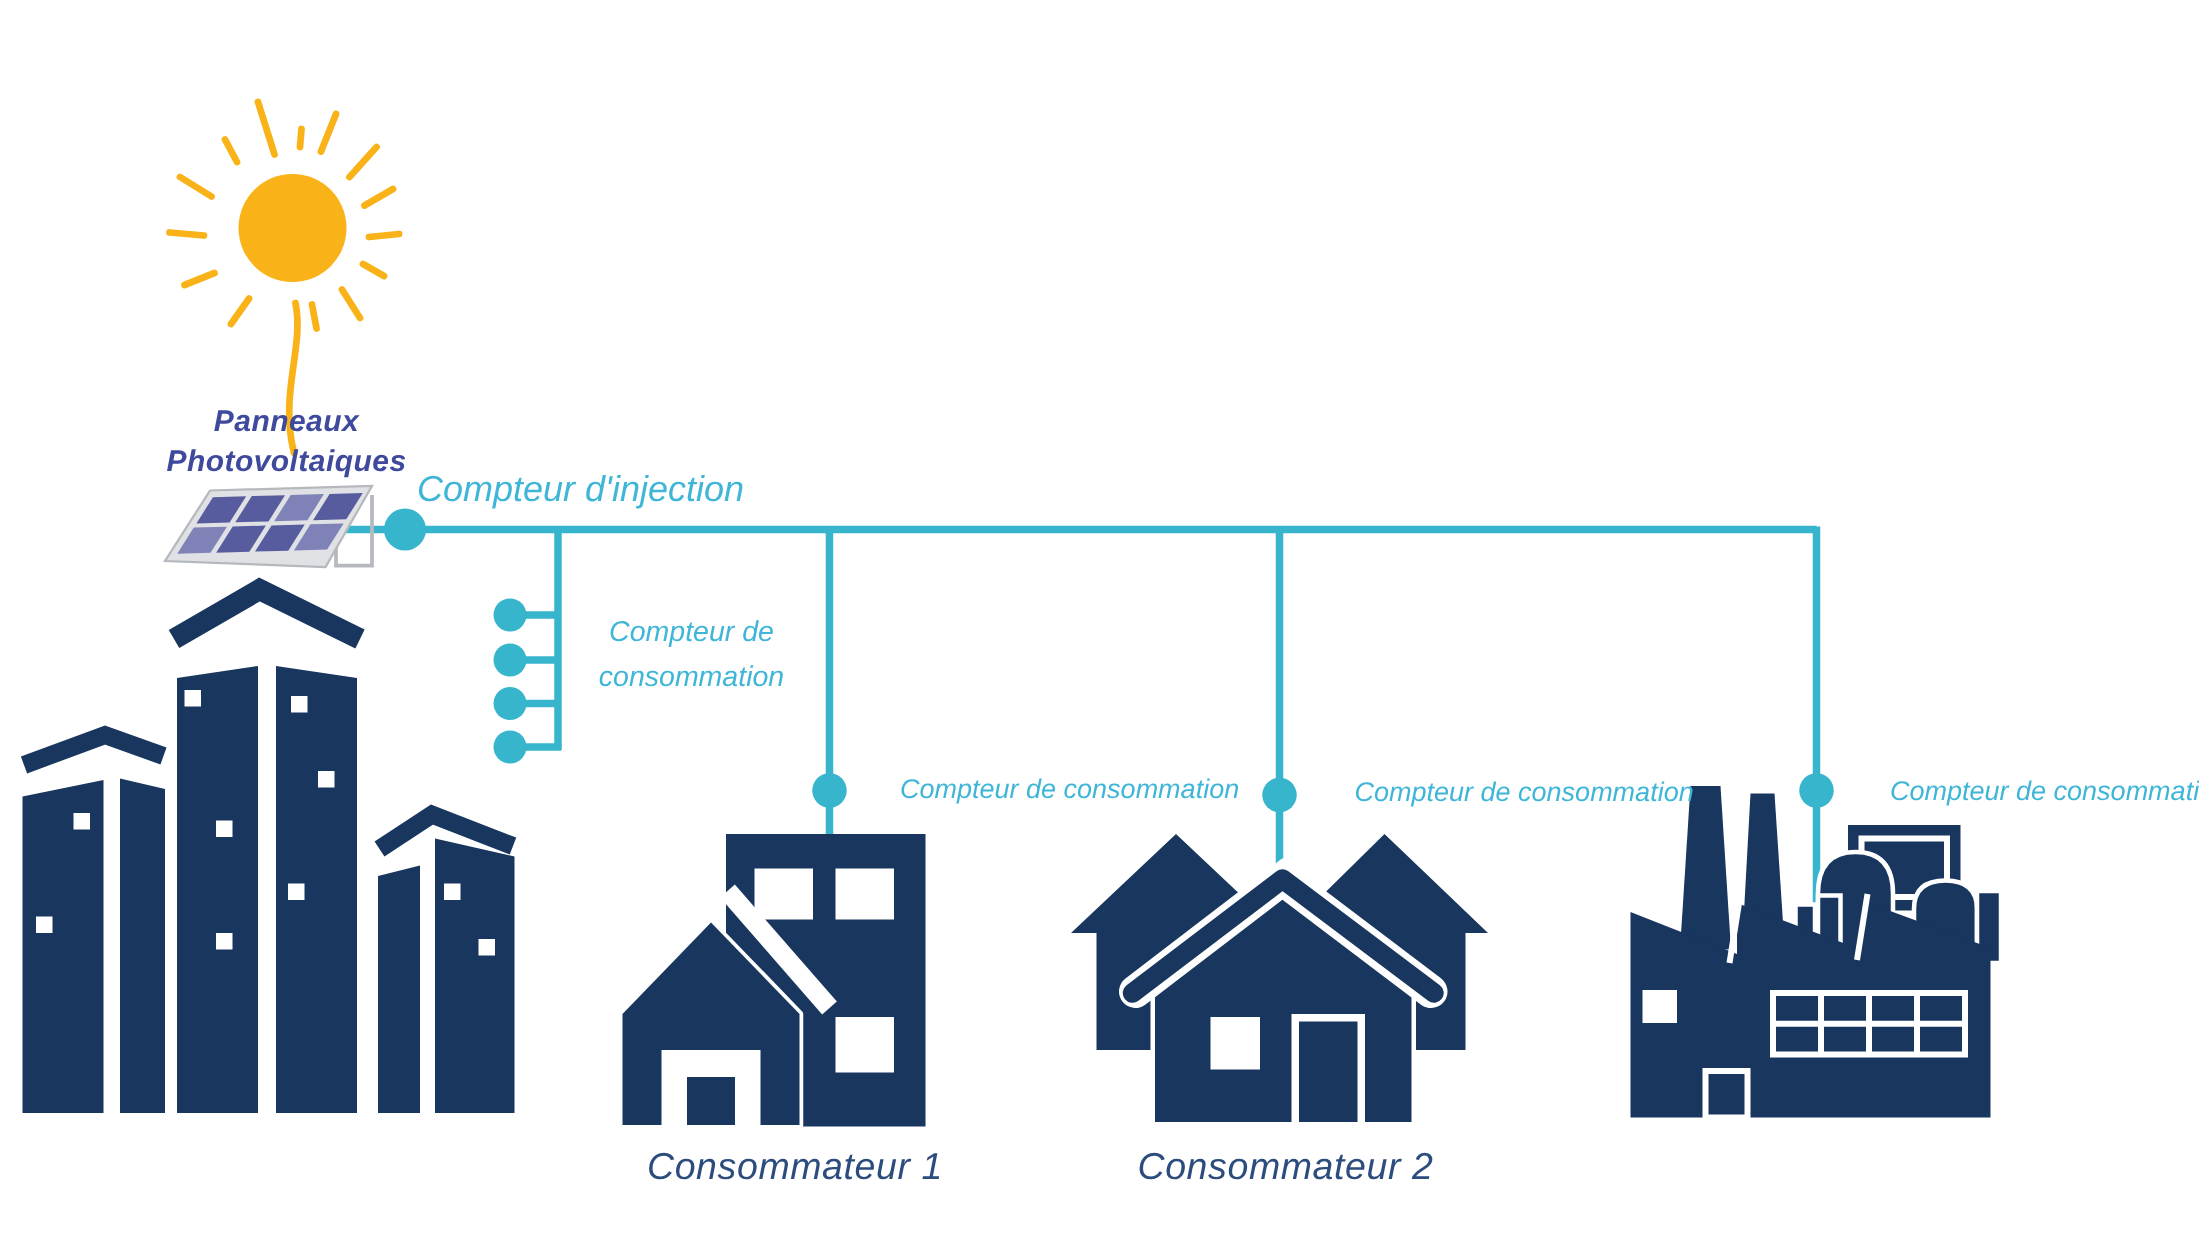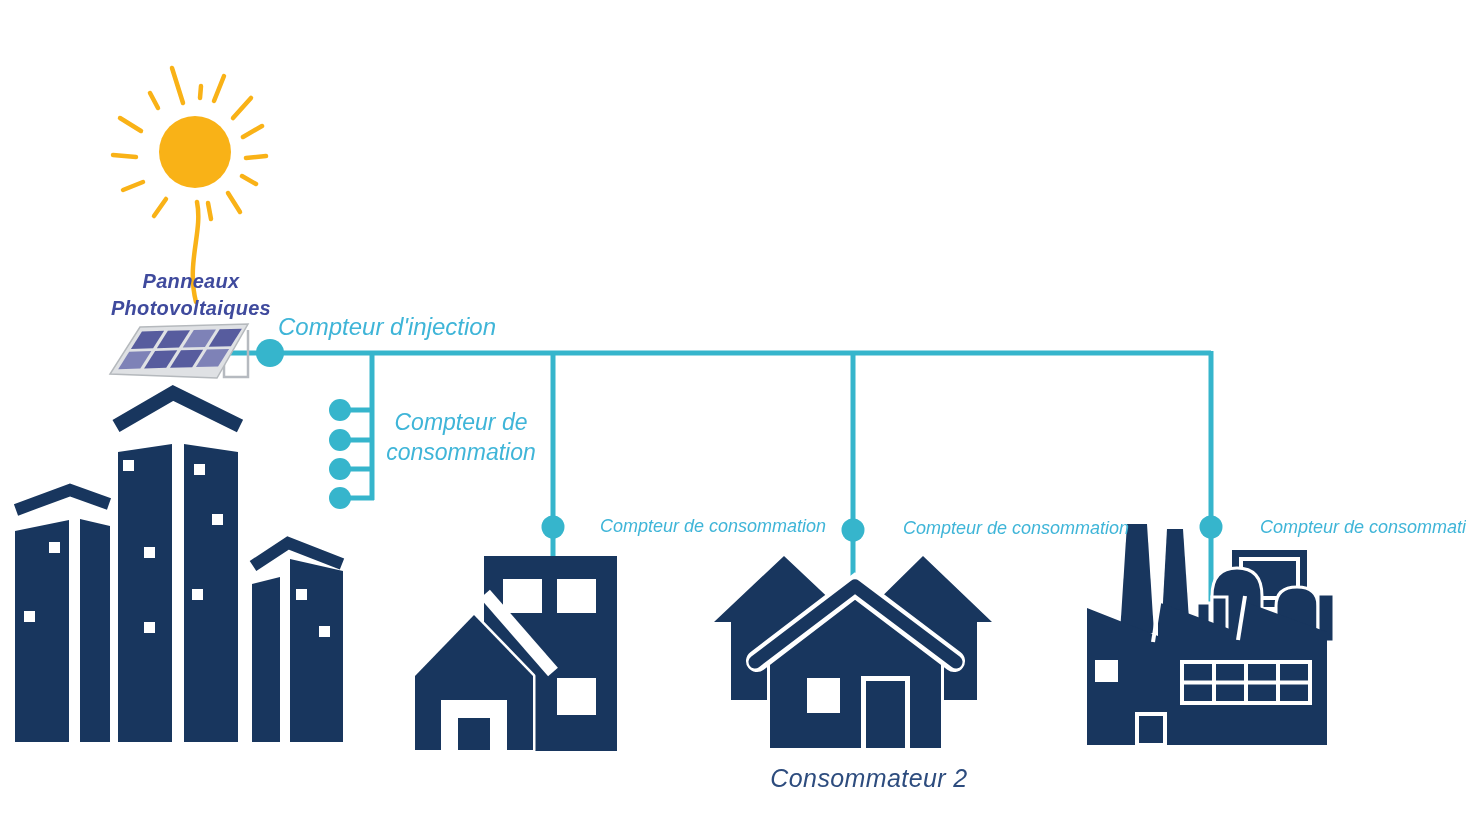--- a/index.html
+++ b/index.html
@@ -16,29 +16,29 @@
     --leg:#b6bac0;
   }
   *{margin:0;padding:0;box-sizing:border-box;}
   body{background:#ffffff;font-family:"Liberation Sans", sans-serif;}
   .stage{position:relative;width:1466px;height:825px;background:#ffffff;overflow:hidden;}
   .art{position:absolute;left:0;top:0;}
   .lbl{position:absolute;font-style:italic;white-space:nowrap;}
   .lbl.center{transform:translateX(-50%);text-align:center;}
   .lbl-panneaux{left:191px;top:268px;font-weight:700;font-size:20px;line-height:27px;color:var(--purple);letter-spacing:.3px;}
   .lbl-injection{left:278px;top:313px;font-size:24px;color:var(--teal_text);}
-  .lbl-prodcons{left:461px;top:407px;font-size:23px;line-height:30px;color:var(--teal_text);}
+  .lbl-prodcons{left:461px;top:407px;font-size:19px;line-height:30px;color:var(--teal_text);}
   .lbl-meter{font-size:18px;color:var(--teal_text);margin-left:28px;}
   .lbl-meter.m1{left:572px;top:516px;}
   .lbl-meter.m2{left:875px;top:518px;}
   .lbl-meter.m3{left:1232px;top:517px;}
   .lbl-entity{font-size:25px;color:var(--navy_label);letter-spacing:.4px;}
   .lbl-entity.producer{left:182px;top:761px;}
   .lbl-entity.c1{left:530px;top:764px;}
-  .lbl-entity.c2{left:857px;top:764px;margin-left:12px;}
+  .lbl-entity.c2{left:857px;top:764px;}
   .lbl-entity.c3{left:1211px;top:764px;}
   
   .navy{fill:var(--navy);}
   .navy-o{fill:var(--navy);stroke:#ffffff;paint-order:stroke;stroke-linejoin:round;}
   .teal-line{stroke:var(--teal);stroke-width:5;fill:none;}
   .teal-dot{fill:var(--teal);}
   .sunfill{fill:var(--sun);}
   .sunray{stroke:var(--sun);stroke-width:4.5;stroke-linecap:round;fill:none;}
   .chevron{stroke:var(--navy);fill:none;}
   .white{fill:#ffffff;}
@@ -191,15 +191,16 @@
 
   <div class="lbl lbl-prodcons center">
     <div>Compteur de</div>
     <div>consommation</div>
   </div>
 
   <div class="lbl lbl-meter m1">Compteur de consommation</div>
   <div class="lbl lbl-meter m2">Compteur de consommation</div>
   <div class="lbl lbl-meter m3">Compteur de consommation</div>
 
+  <div class="lbl lbl-entity c1 center">Consommateur 1</div>
   <div class="lbl lbl-entity c2 center">Consommateur 2</div>
 
 </div>
 
 </body></html>

